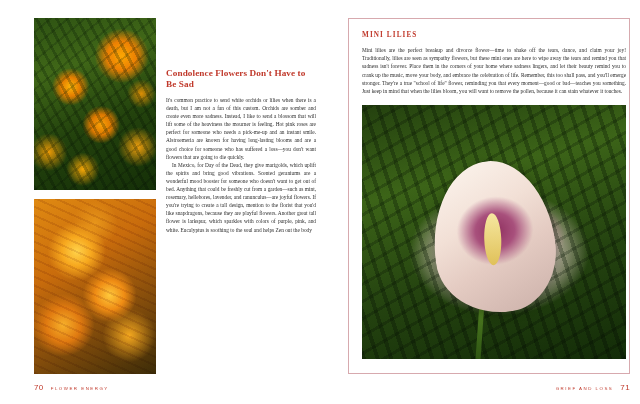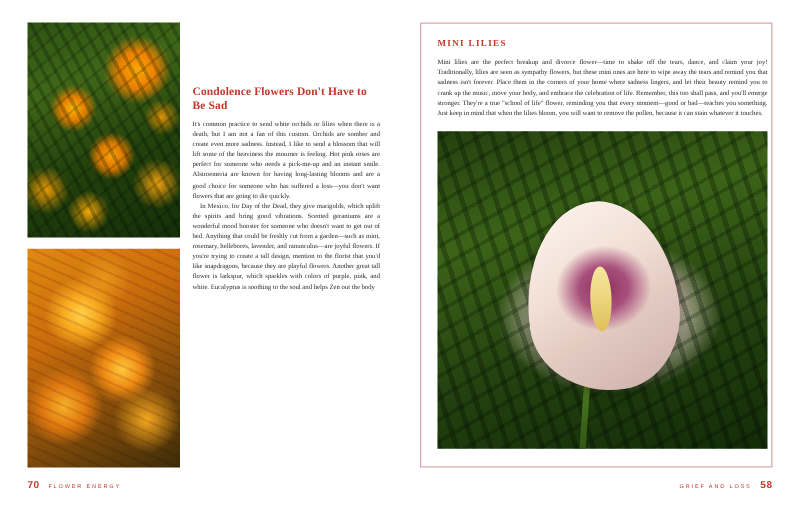--- a/index.html
+++ b/index.html
@@ -22,20 +22,21 @@
   }
   .page {
     position: relative;
     width: 320px;
     height: 404px;
     box-sizing: border-box;
   }
   
   .left-page {
     padding: 18px 16px 16px 22px;
+    margin-left: 12px;
   }
   .left-inner {
     position: relative;
     width: 282px;
     height: 356px;
     display: flex;
     gap: 10px;
   }
   .photo-col {
     width: 122px;
@@ -201,21 +202,21 @@
     display: flex;
     align-items: baseline;
     gap: 7px;
     font-family: "Liberation Sans", sans-serif;
   }
   .folio-left { left: 22px; }
   .folio-right { right: 22px; }
   .folio-num {
     color: #c0392b;
     font-size: 8px;
-    font-weight: bold;
+    font-weight: normal;
     letter-spacing: .4px;
   }
   .folio-label {
     color: #c0392b;
     font-size: 4.4px;
     letter-spacing: 1.5px;
     text-transform: uppercase;
   }
 </style>
 </head>
@@ -254,17 +255,17 @@
 
       <div class="lily-photo">
         <div class="leafwash"></div>
         <div class="stem"></div>
         <div class="bloom"></div>
       </div>
     </div>
 
     <div class="folio folio-right">
       <span class="folio-label">GRIEF AND LOSS</span>
-      <span class="folio-num">58</span>
+      <span class="folio-num">71</span>
     </div>
   </div>
 
 </div>
 
 </body></html>

